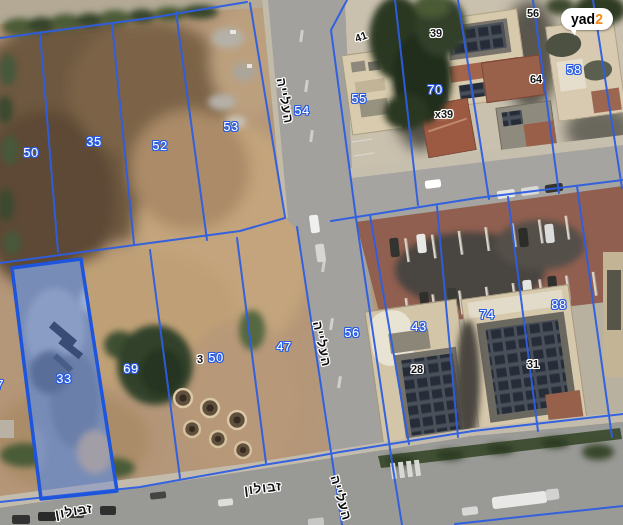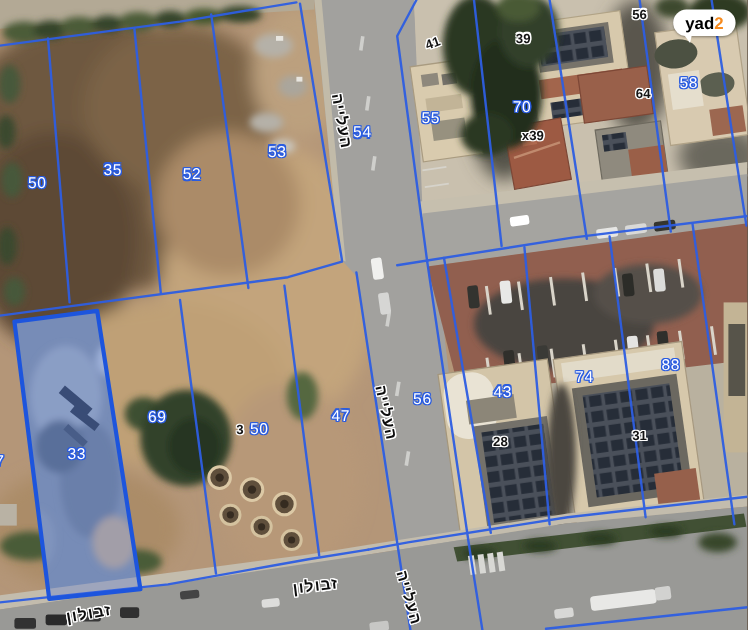--- a/index.html
+++ b/index.html
@@ -334,21 +334,21 @@
 
   <div class="lbl parcel" style="left:31px;top:152px">50</div>
   <div class="lbl parcel" style="left:94px;top:141px">35</div>
   <div class="lbl parcel" style="left:160px;top:145px">52</div>
   <div class="lbl parcel" style="left:231px;top:126px">53</div>
   <div class="lbl parcel" style="left:302px;top:110px">54</div>
   <div class="lbl parcel" style="left:359px;top:98px">55</div>
   <div class="lbl parcel" style="left:435px;top:89px">70</div>
   <div class="lbl parcel" style="left:574px;top:69px">58</div>
   <div class="lbl parcel" style="left:64px;top:378px">33</div>
-  <div class="lbl parcel" style="left:131px;top:347px">69</div>
+  <div class="lbl parcel" style="left:131px;top:368px">69</div>
   <div class="lbl parcel" style="left:216px;top:357px">50</div>
   <div class="lbl parcel" style="left:284px;top:346px">47</div>
   <div class="lbl parcel" style="left:352px;top:332px">56</div>
   <div class="lbl parcel" style="left:419px;top:326px">43</div>
   <div class="lbl parcel" style="left:487px;top:314px">74</div>
   <div class="lbl parcel" style="left:559px;top:304px">88</div>
   <div class="lbl parcel" style="left:0px;top:384px">7</div>
 
   <div class="lbl house" style="left:361px;top:37px;transform:translate(-50%,-50%) rotate(-20deg)">41</div>
   <div class="lbl house" style="left:436px;top:33px">39</div>

